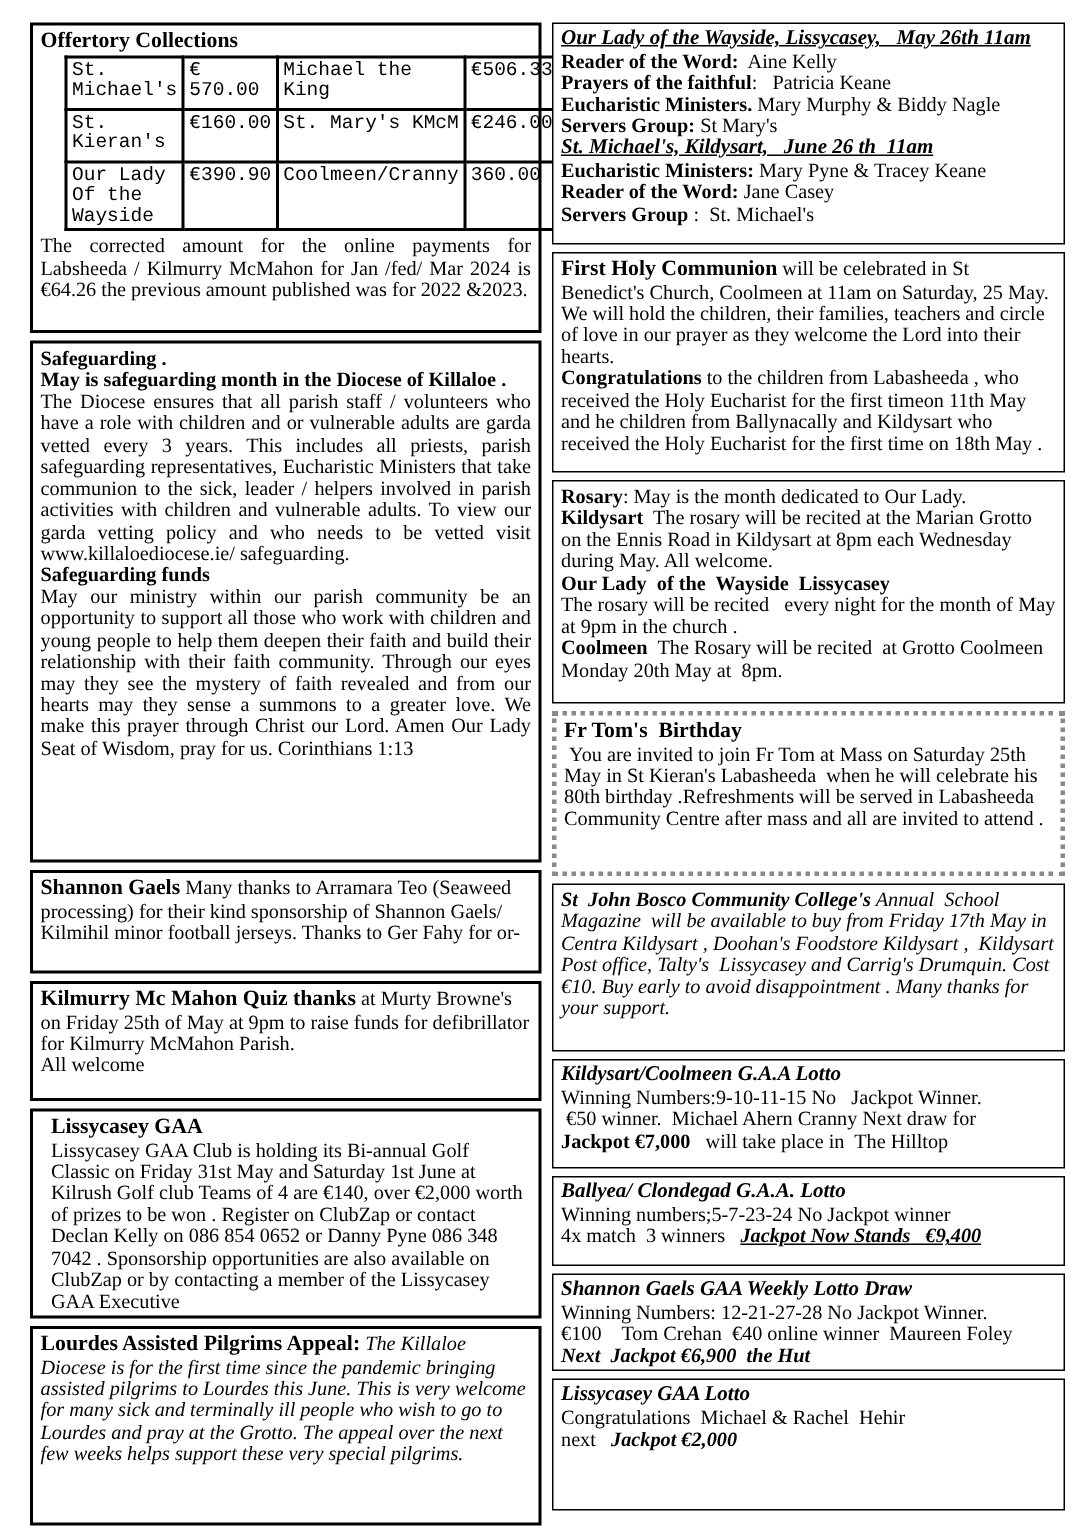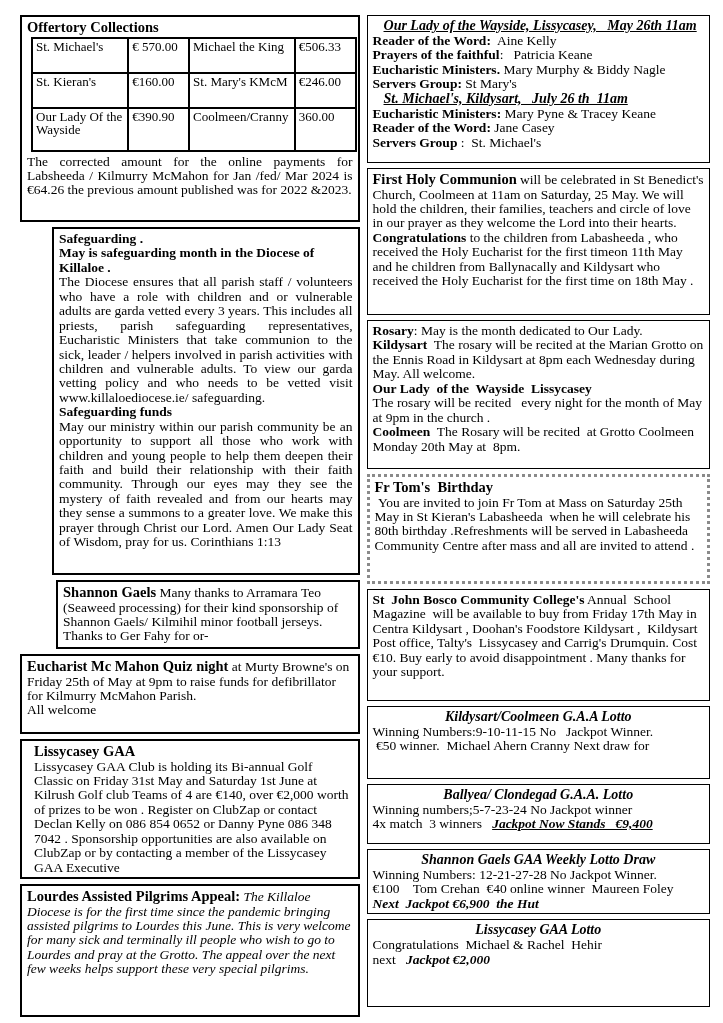--- a/index.html
+++ b/index.html
@@ -15,23 +15,23 @@
   .col-right { width:345px; }
   .box { border:2px solid #000; padding:3px 5px 2px 5px; margin-bottom:5px; background:#fff; }
   .box-thin { border-width:1px; }
   .box-dotted { border:3px dotted #8a8a8a; }
   .b { font-weight:bold; }
   .it { font-style:italic; }
   .u { text-decoration:underline; }
   .just { text-align:justify; }
   .pre { white-space:pre-wrap; }
   .sec-title { font-weight:bold; font-size:14.5px; }
-  .lotto-title { font-weight:bold; font-style:italic; font-size:14px; text-align:center; }
-  .rota-title { font-weight:bold; font-style:italic; text-decoration:underline; font-size:14px; white-space:pre-wrap;margin-left:11px; }
-  table.offertory { border-collapse:collapse; width:100%; margin:1px 0 3px 4px; }
+  .lotto-title { font-weight:bold; font-style:italic; font-size:14px; }
+  .rota-title { font-weight:bold; font-style:italic; text-decoration:underline; font-size:14px; white-space:pre-wrap; }
+  table.offertory { border-collapse:collapse; width:100%; margin:1px 0 3px 16px;font-family:Liberation Mono, monospace; }
   table.offertory td { border:2px solid #000; padding:1px 3px; vertical-align:top; font-size:13px; }
   table.offertory tr td { height:35px; }
   table.offertory tr:last-child td { height:43px; }
   td.amt { width:62px; }
   td.nm1 { width:101px; }
   td.nm2 { width:106px; }
   p { margin:0; }
 </style>
 </head>
 <body>
@@ -60,34 +60,34 @@
           <td class="nm1">Our Lady Of the Wayside</td>
           <td class="amt">€390.90</td>
           <td class="nm2">Coolmeen/Cranny</td>
           <td class="amt">360.00</td>
         </tr>
       </tbody>
         </table>
       <p class="just">The corrected amount for the online payments for Labsheeda / Kilmurry McMahon for Jan /fed/ Mar 2024 is €64.26 the previous amount published was for 2022 &amp;2023.</p>
     </section>
 
-    <section class="box" style="min-height:348px;margin-left:32px;">
+    <section class="box" style="min-height:348px;">
       <p class="b">Safeguarding .</p>
       <p class="b">May is safeguarding month in the Diocese of Killaloe .</p>
       <p class="just">The Diocese ensures that all parish staff / volunteers who have a role with children and or vulnerable adults are garda vetted every 3 years. This includes all priests, parish safeguarding representatives, Eucharistic Ministers that take communion to the sick, leader / helpers involved in parish activities with children and vulnerable adults. To view our garda vetting policy and who needs to be vetted visit www.killaloediocese.ie/ safeguarding.</p>
       <p class="b">Safeguarding funds</p>
       <p class="just">May our ministry within our parish community be an opportunity to support all those who work with children and young people to help them deepen their faith and build their relationship with their faith community. Through our eyes may they see the mystery of faith revealed and from our hearts may they sense a summons to a greater love. We make this prayer through Christ our Lord. Amen Our Lady Seat of Wisdom, pray for us. Corinthians 1:13</p>
     </section>
 
-    <section class="box" style="min-height:69px;margin-left:36px;">
+    <section class="box" style="min-height:69px;">
       <p><b class="sec-title">Shannon Gaels</b><span> Many thanks to Arramara Teo (Seaweed processing) for their kind sponsorship of Shannon Gaels/ Kilmihil minor football jerseys. Thanks to Ger Fahy for or-</span></p>
     </section>
 
     <section class="box" style="min-height:80px;">
-      <p><b class="sec-title">Eucharist Mc Mahon Quiz night</b><span> at Murty Browne's on Friday 25th of May at 9pm to raise funds for defibrillator for Kilmurry McMahon Parish.</span></p>
+      <p><b class="sec-title">Kilmurry Mc Mahon Quiz thanks</b><span> at Murty Browne's on Friday 25th of May at 9pm to raise funds for defibrillator for Kilmurry McMahon Parish.</span></p>
       <p>All welcome</p>
     </section>
 
     <section class="box" style="min-height:125px;padding-left:12px;">
       <p class="sec-title">Lissycasey GAA</p>
       <p>Lissycasey GAA Club is  holding its Bi-annual  Golf Classic on Friday 31st May and Saturday 1st June at Kilrush Golf club  Teams of 4  are €140, over €2,000 worth of prizes to be won . Register on ClubZap or contact Declan Kelly on 086 854 0652 or Danny Pyne 086 348 7042 . Sponsorship opportunities are also available on ClubZap or by contacting  a member of the  Lissycasey GAA Executive</p>
     </section>
 
     <section class="box" style="min-height:133px;">
       <p><b class="sec-title">Lourdes Assisted Pilgrims Appeal:</b><span class="it"> The Killaloe Diocese is for the first time since the pandemic bringing  assisted pilgrims to Lourdes this June. This is very welcome for many sick and terminally ill people who wish to go to Lourdes and pray at the Grotto. The appeal over the next few weeks helps support these very special pilgrims.</span></p>
@@ -96,21 +96,21 @@
   </div>
 
   <div class="col col-right">
 
     <section class="box box-thin" style="min-height:148px;">
       <p class="rota-title">Our Lady of the Wayside, Lissycasey,   May 26th 11am</p>
       <p class="pre"><b>Reader of the Word:</b><span>  Aine Kelly</span></p>
       <p class="pre"><b>Prayers of the faithful</b><span>:   Patricia Keane</span></p>
       <p class="pre"><b>Eucharistic Ministers.</b><span> Mary Murphy &amp; Biddy Nagle</span></p>
       <p class="pre"><b>Servers Group:</b><span> St Mary's</span></p>
-      <p class="rota-title">St. Michael's, Kildysart,   July 26 th  11am</p>
+      <p class="rota-title">St. Michael's, Kildysart,   June 26 th  11am</p>
       <p class="pre"><b>Eucharistic Ministers:</b><span> Mary Pyne &amp; Tracey Keane</span></p>
       <p class="pre"><b>Reader of the Word:</b><span> Jane Casey</span></p>
       <p class="pre"><b>Servers Group</b><span> :  St. Michael's</span></p>
     </section>
 
     <section class="box box-thin" style="min-height:147px;">
       <p><b class="sec-title">First Holy Communion</b><span> will be celebrated in St Benedict's Church, Coolmeen  at 11am on Saturday, 25 May. We will hold the children, their families, teachers and circle of love in our prayer as they welcome the Lord into their hearts.</span></p>
       <p><b>Congratulations</b><span> to the children from Labasheeda , who received the Holy Eucharist for the first timeon 11th May and he  children  from  Ballynacally and  Kildysart  who received the  Holy Eucharist  for the first time on 18th May .</span></p>
     </section>
 
@@ -120,28 +120,29 @@
       <p class="b pre">Our Lady  of the  Wayside  Lissycasey</p>
       <p class="pre">The rosary will be recited   every night for the month of May at 9pm in the church .</p>
       <p class="pre"><b>Coolmeen</b><span>  The Rosary will be recited  at Grotto Coolmeen Monday 20th May at  8pm.</span></p>
     </section>
 
     <section class="box box-dotted" style="min-height:110px;">
       <p class="b pre sec-title">Fr Tom's  Birthday</p>
       <p class="pre"> You are invited to join Fr Tom at Mass on Saturday 25th May in St Kieran's Labasheeda  when he will celebrate his 80th birthday .Refreshments will be served in Labasheeda Community Centre after mass and all are invited to attend .</p>
     </section>
 
-    <section class="box box-thin" style="min-height:112px;">
+    <section class="box box-thin" style="min-height:112px;font-style:italic;">
       <p class="pre"><b>St  John Bosco Community College's</b><span> Annual  School Magazine  will be available to buy from Friday 17th May in Centra Kildysart , Doohan's Foodstore Kildysart ,  Kildysart Post office, Talty's  Lissycasey and Carrig's Drumquin. Cost  €10. Buy early to avoid disappointment . Many thanks for your support.</span></p>
     </section>
 
     <section class="box box-thin" style="min-height:73px;">
       <p class="lotto-title">Kildysart/Coolmeen G.A.A Lotto</p>
       <p class="pre">Winning Numbers:9-10-11-15 No   Jackpot Winner.</p>
       <p class="pre"> €50 winner.  Michael Ahern Cranny Next draw for</p>
+      <p class="pre"><b>Jackpot €7,000</b><span>   will take place in  The Hilltop</span></p>
     </section>
 
     <section class="box box-thin" style="min-height:60px;">
       <p class="lotto-title">Ballyea/ Clondegad G.A.A. Lotto</p>
       <p class="pre">Winning numbers;5-7-23-24 No Jackpot winner</p>
       <p class="pre"><span>4x match  3 winners   </span><b class="it u">Jackpot Now Stands   €9,400</b></p>
     </section>
 
     <section class="box box-thin" style="min-height:64px;">
       <p class="lotto-title">Shannon Gaels GAA Weekly Lotto Draw</p>

